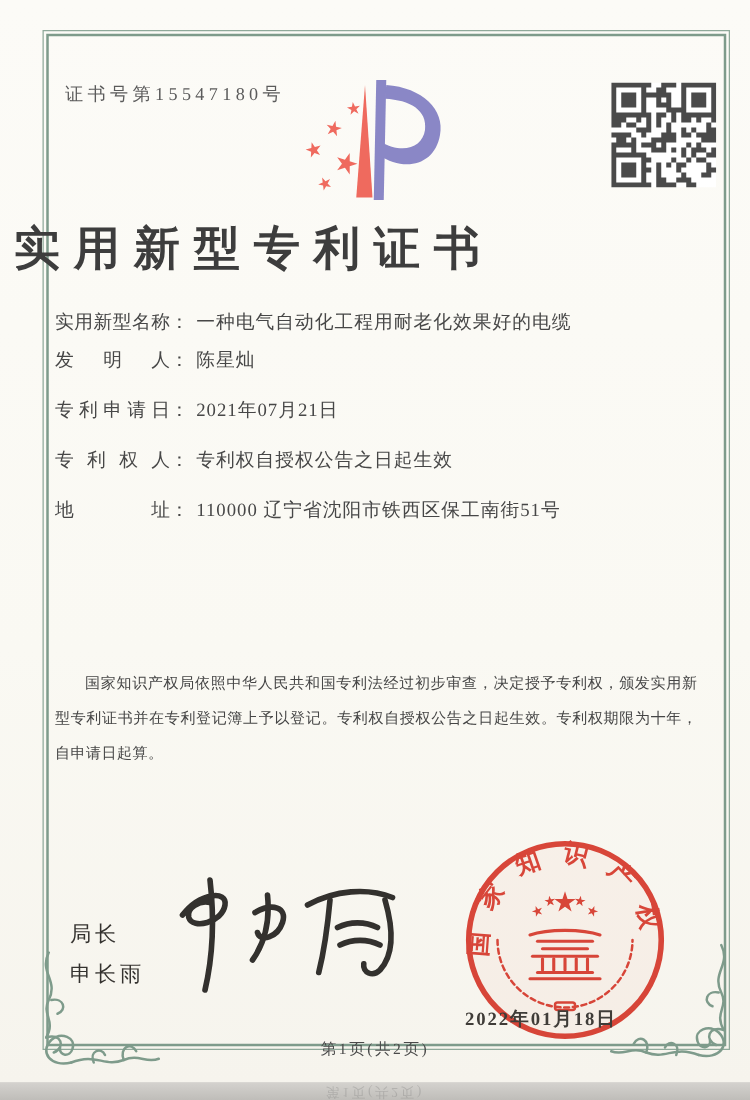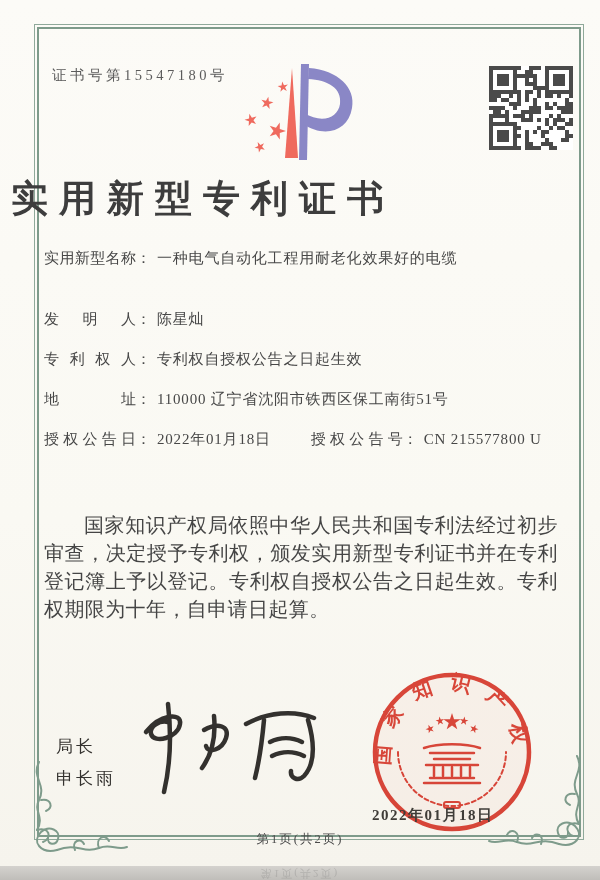--- a/index.html
+++ b/index.html
@@ -30,37 +30,37 @@
   }
   .logo{position:absolute;left:230px;top:58px;}
   .qr{position:absolute;left:489px;top:66px;}
   .title{
     position:absolute;left:0;top:174px;width:600px;margin:0;
     text-align:left;text-indent:11px;
     font-size:37px;font-weight:700;color:#3d3d3d;letter-spacing:11px;
   }
   .fields{position:absolute;left:44px;top:248px;width:514px;color:#474747;}
   .frow{font-size:15px;line-height:21px;margin-bottom:19px;white-space:nowrap;}
-  .frow.first{margin-bottom:40px;}
+  .frow.first{margin-bottom:10px;}
   .flabel{
     display:inline-block;width:92px;vertical-align:bottom;
     text-align:justify;text-align-last:justify;letter-spacing:0;
   }
   .colon{margin-right:6px;}
   .fvalue{letter-spacing:.8px;}
   .fpair.second{margin-left:40px;}
   .paras{
-    position:absolute;left:44px;top:511px;width:514px;
-    font-size:20px;line-height:28px;color:#454545;
+    position:absolute;left:44px;top:532px;width:514px;
+    font-size:12px;line-height:28px;color:#454545;
     text-align:justify;letter-spacing:.4px;
   }
   .paras p{margin:0;text-indent:2em;}
   .signoff{position:absolute;left:56px;top:732px;color:#34322f;
     font-size:17px;letter-spacing:3px;line-height:32px;
-    font-family:Liberation Mono, monospace;}
+    font-family:Liberation Sans, sans-serif;}
   .signature{position:absolute;left:118px;top:696px;}
   .seal{position:absolute;left:360px;top:666px;opacity:.92;mix-blend-mode:multiply;}
   .sealdate{
     position:absolute;left:372px;top:806px;width:210px;
     font-size:15px;color:#3f3c38;letter-spacing:1.5px;font-weight:600;
   }
   .footerline{
     position:absolute;left:0;top:831px;width:600px;text-align:center;
     font-size:12.5px;color:#4a4a4a;letter-spacing:2px;
   }
@@ -134,27 +134,27 @@
     <h1 class="title">实用新型专利证书</h1>
 
     <div class="fields">
       <div class="frow first">
         <span class="flabel">实用新型名称</span><span class="colon">：</span><span class="fvalue">一种电气自动化工程用耐老化效果好的电缆</span>
       </div>
       <div class="frow">
         <span class="flabel">发明人</span><span class="colon">：</span><span class="fvalue">陈星灿</span>
       </div>
       <div class="frow">
+        <span class="flabel">专利申请日</span><span class="colon">：</span><span class="fvalue">2021年07月21日</span>
+      </div>
+      <div class="frow">
         <span class="flabel">专利权人</span><span class="colon">：</span><span class="fvalue">专利权自授权公告之日起生效</span>
       </div>
       <div class="frow">
         <span class="flabel">地址</span><span class="colon">：</span><span class="fvalue">110000 辽宁省沈阳市铁西区保工南街51号</span>
-      </div>
-      <div class="frow">
-        <span class="fpair"><span class="flabel">授权公告日</span><span class="colon">：</span><span class="fvalue">2022年01月18日</span></span><span class="fpair second"><span class="flabel">授权公告号</span><span class="colon">：</span><span class="fvalue">CN 215577800 U</span></span>
       </div>
     </div>
 
     <div class="paras">
       <p>国家知识产权局依照中华人民共和国专利法经过初步审查，决定授予专利权，颁发实用新型专利证书并在专利登记簿上予以登记。专利权自授权公告之日起生效。专利权期限为十年，自申请日起算。</p>
     </div>
 
     <div class="signoff">
       <div>局长</div>
       <div>申长雨</div>

